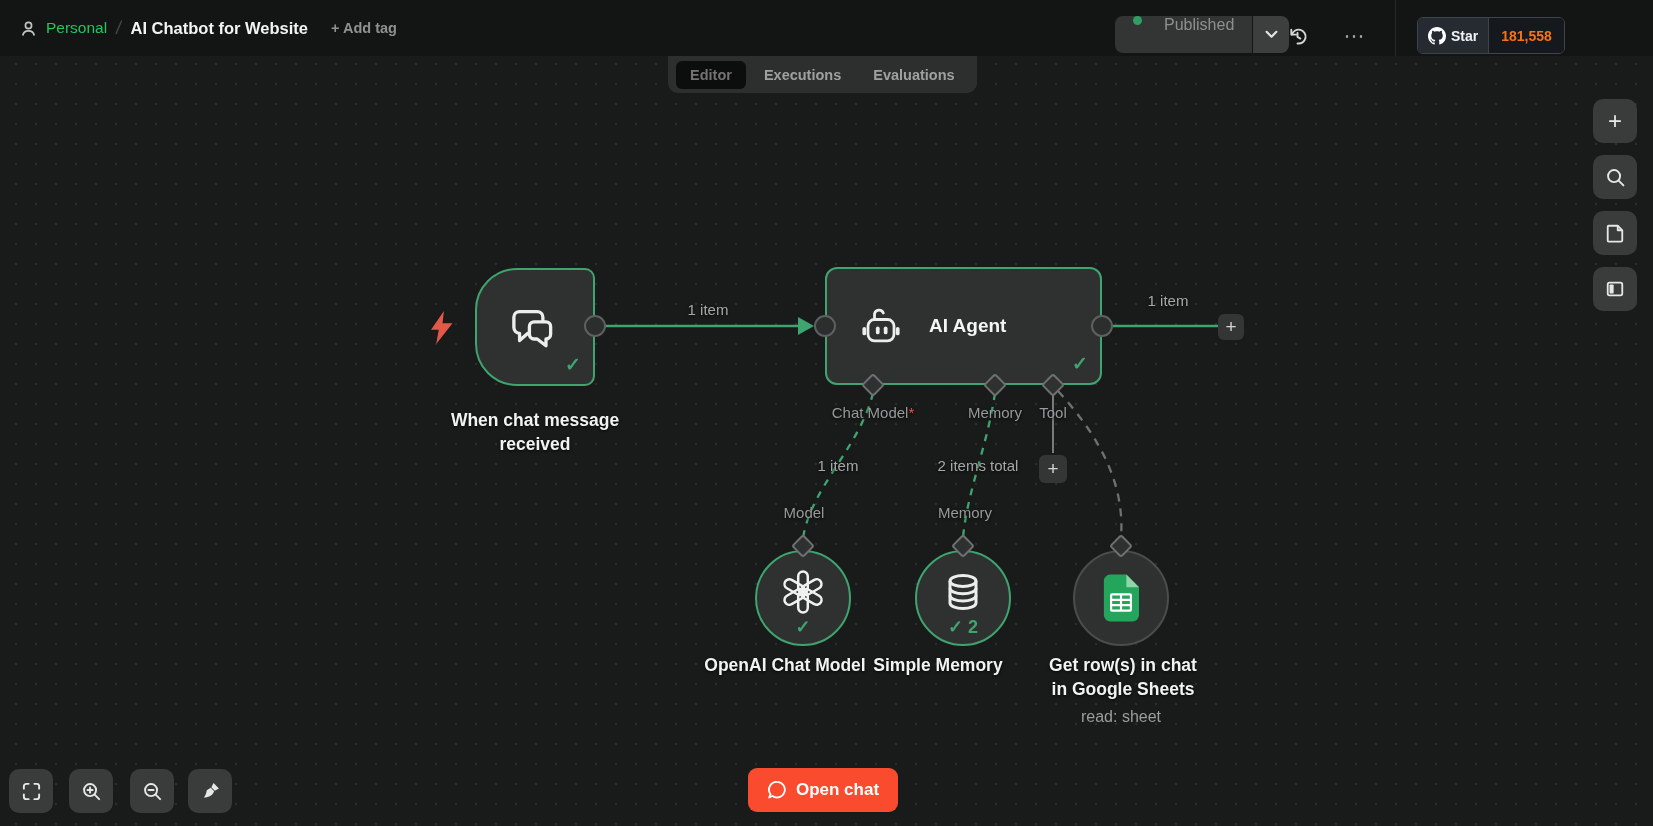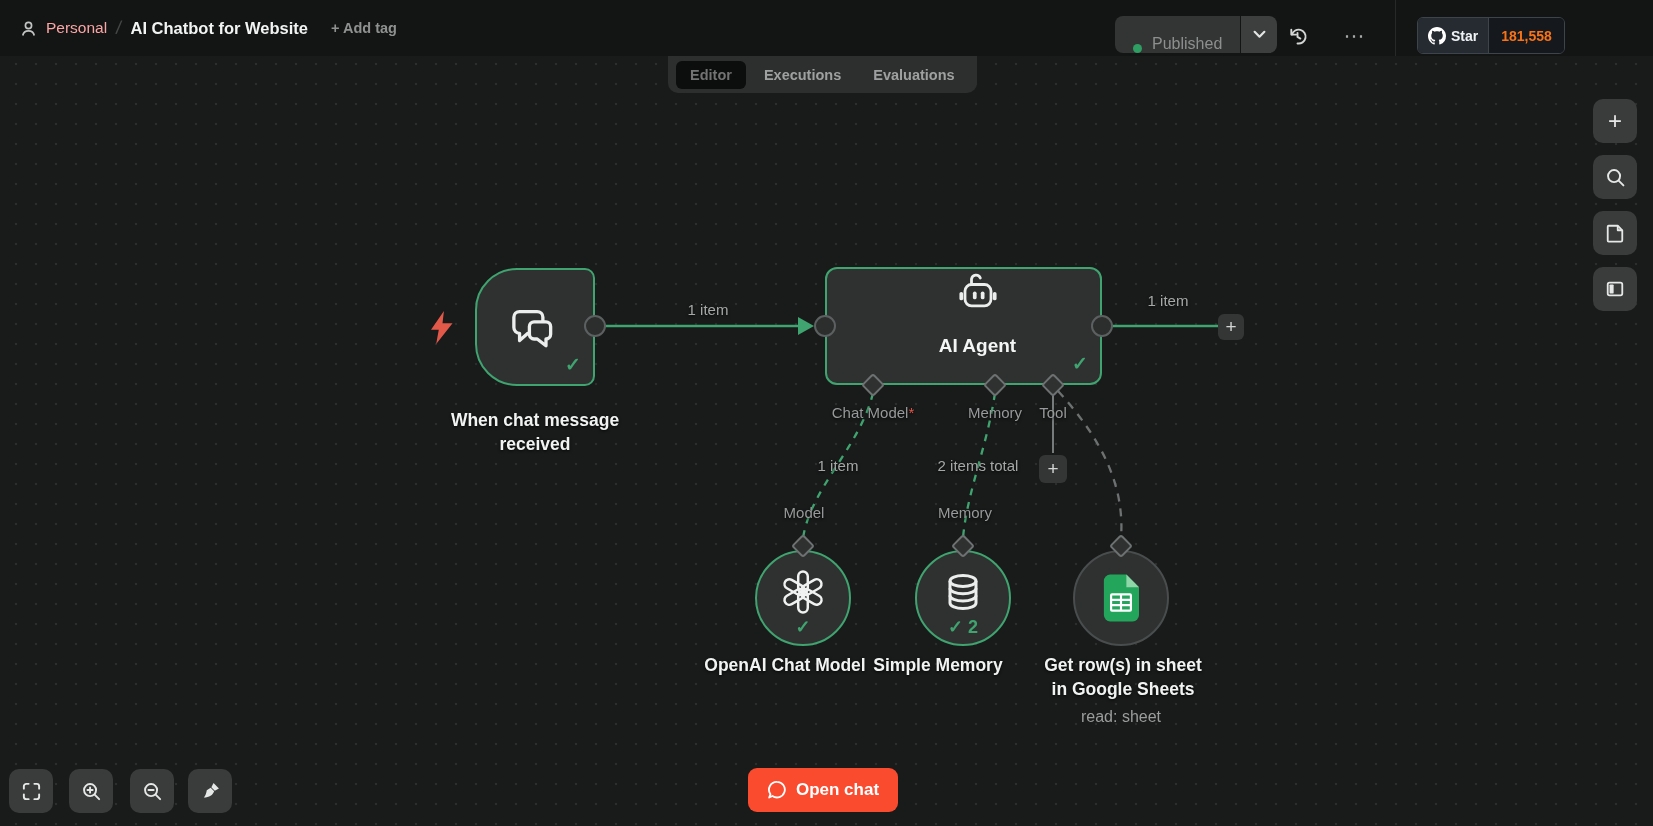--- a/index.html
+++ b/index.html
@@ -29,21 +29,21 @@
 
   .plus-btn{position:absolute;z-index:4;background:#343636;border-radius:6px;color:#d3d5d5;
     display:flex;align-items:center;justify-content:center;font-size:19px;font-weight:400;cursor:pointer;}
 
   
   #header{position:absolute;left:0;top:0;width:1653px;height:56px;background:#131414;z-index:6;}
   .crumb{position:absolute;top:0;height:56px;display:flex;align-items:center;}
   #hdr-divider{position:absolute;left:1395px;top:0;width:1px;height:56px;background:#272929;}
 
   .pub-btn{position:absolute;left:1115px;top:16px;height:37px;display:flex;z-index:7;cursor:pointer;}
-  .pub-main{display:flex;align-items:flex-end;gap:10px;background:#333535;border-radius:8px 0 0 8px;
+  .pub-main{display:flex;align-items:flex-start;gap:22px;background:#333535;border-radius:8px 0 0 8px;
     padding:0 18px;color:#8d8f8f;font-size:16px;}
   .pub-dot{width:9px;height:9px;border-radius:50%;background:#2f9e63;}
   .pub-caret{width:36px;background:#3d3f3f;border-radius:0 8px 8px 0;margin-left:1px;
     display:flex;align-items:center;justify-content:center;}
 
   .gh{position:absolute;left:1417px;top:17px;height:35px;display:flex;border:1px solid #3d444b;
       border-radius:6px;overflow:hidden;z-index:7;cursor:pointer;}
   .gh-star{display:flex;align-items:center;gap:5px;background:#262b31;padding:0 10px;
       font-size:14px;font-weight:600;color:#f0f3f6;border-right:1px solid #3d444b;}
   .gh-count{display:flex;align-items:center;background:#15191d;padding:0 12px;
@@ -86,21 +86,21 @@
       <svg width="58" height="58" viewBox="0 0 56 56" style="position:absolute;left:26px;top:26px;">
         <path d="M24 36 l-8 7 v-7 a5.5 5.5 0 0 1 -5.5 -5.5 v-10 a5.5 5.5 0 0 1 5.5 -5.5 h17 a5.5 5.5 0 0 1 5.5 5.5 v10 a5.5 5.5 0 0 1 -5.5 5.5 z" fill="none" stroke="#eceded" stroke-width="3.2" stroke-linejoin="round"></path>
         <path d="M33 41.5 l8.5 6.5 v-6.5 a4.5 4.5 0 0 0 4.5 -4.5 v-7.5 a4.5 4.5 0 0 0 -4.5 -4.5 h-11.5 a4.5 4.5 0 0 0 -4.5 4.5 v7.5 a4.5 4.5 0 0 0 4.5 4.5 z" fill="#2f3131" stroke="#eceded" stroke-width="3.2" stroke-linejoin="round"></path>
       </svg>
       <span class="check">✓</span>
     </div>
     <div class="clabel" style="left:535px;top:408px;width:206px;margin-left:-103px;transform:none;">
       <div class="node-title" style="white-space:normal;">When chat message received</div>
     </div>
 
-    <div class="node" style="left:825px;top:267px;width:277px;height:118px;border-radius:12px;display:flex;align-items:center;gap:22px;padding-left:28px;flex-direction:column;">
+    <div class="node" style="left:825px;top:267px;width:277px;height:118px;border-radius:12px;display:flex;align-items:center;gap:22px;padding-left:28px;">
       <svg width="52" height="44" viewBox="0 0 56 44">
         <rect x="14" y="15" width="28" height="23" rx="7" fill="none" stroke="#eceded" stroke-width="3"></rect>
         <rect x="8" y="23" width="4" height="9" rx="2" fill="#eceded"></rect>
         <rect x="44" y="23" width="4" height="9" rx="2" fill="#eceded"></rect>
         <rect x="22.5" y="22.5" width="4" height="8.5" rx="2" fill="#eceded"></rect>
         <rect x="31" y="22.5" width="4" height="8.5" rx="2" fill="#eceded"></rect>
         <path d="M21 15 V9 A5 5 0 0 1 30.5 8" fill="none" stroke="#eceded" stroke-width="3" stroke-linecap="round"></path>
       </svg>
       <span style="font-size:19px;font-weight:700;color:#f4f5f5;">AI Agent</span>
       <span class="check">✓</span>
@@ -161,21 +161,21 @@
         <g fill="none" stroke="#ffffff" stroke-width="2.4">
           <rect x="9" y="22" width="22" height="18" rx="1"></rect>
           <path d="M9 28 h22 M9 34 h22 M20 22 v18"></path>
         </g>
       </svg>
     </div>
 
     <div class="clabel node-title" style="left:785px;top:653px;">OpenAI Chat Model</div>
     <div class="clabel node-title" style="left:938px;top:653px;">Simple Memory</div>
     <div class="clabel" style="left:1123px;top:653px;">
-      <div class="node-title">Get row(s) in sheet</div>
+      <div class="node-title">Get row(s) in chat</div>
       <div class="node-title">in Google Sheets</div>
     </div>
     <div class="clabel" style="left:1121px;top:708px;font-size:16px;color:#9b9d9d;">read: sheet</div>
 
     <svg id="edges" width="1653" height="826">
 
       <line x1="604" y1="326" x2="800" y2="326" stroke="#3fa46f" stroke-width="2.5"></line>
       <polygon points="798,317 798,335 814,326" fill="#3fa46f"></polygon>
 
       <line x1="1111" y1="326" x2="1218" y2="326" stroke="#3fa46f" stroke-width="2.5"></line>
@@ -202,21 +202,21 @@
       </g>
     </svg>
   </div>
 
   <div id="header">
     <div class="crumb" style="left:20px;gap:9px;">
       <svg width="17" height="17" viewBox="0 0 16 16">
         <circle cx="8" cy="5.2" r="2.9" fill="none" stroke="#c2c4c4" stroke-width="1.6"></circle>
         <path d="M2.6 14.6 a5.5 5.5 0 0 1 10.8 0" fill="none" stroke="#c2c4c4" stroke-width="1.6"></path>
       </svg>
-      <span style="font-size:15.5px;color:#fca5a5;">Personal</span>
+      <span style="font-size:15.5px;color:#22c55e;">Personal</span>
       <span style="font-size:19px;color:#454747;transform:rotate(8deg);">/</span>
       <span style="font-size:16.5px;font-weight:600;color:#f2f3f3;">AI Chatbot for Website</span>
       <span style="font-size:14.5px;font-weight:600;color:#8f9191;margin-left:14px;">+ Add tag</span>
     </div>
 
     <div class="pub-btn">
       <div class="pub-main">
         <span class="pub-dot"></span>
         <span>Published</span>
       </div>

